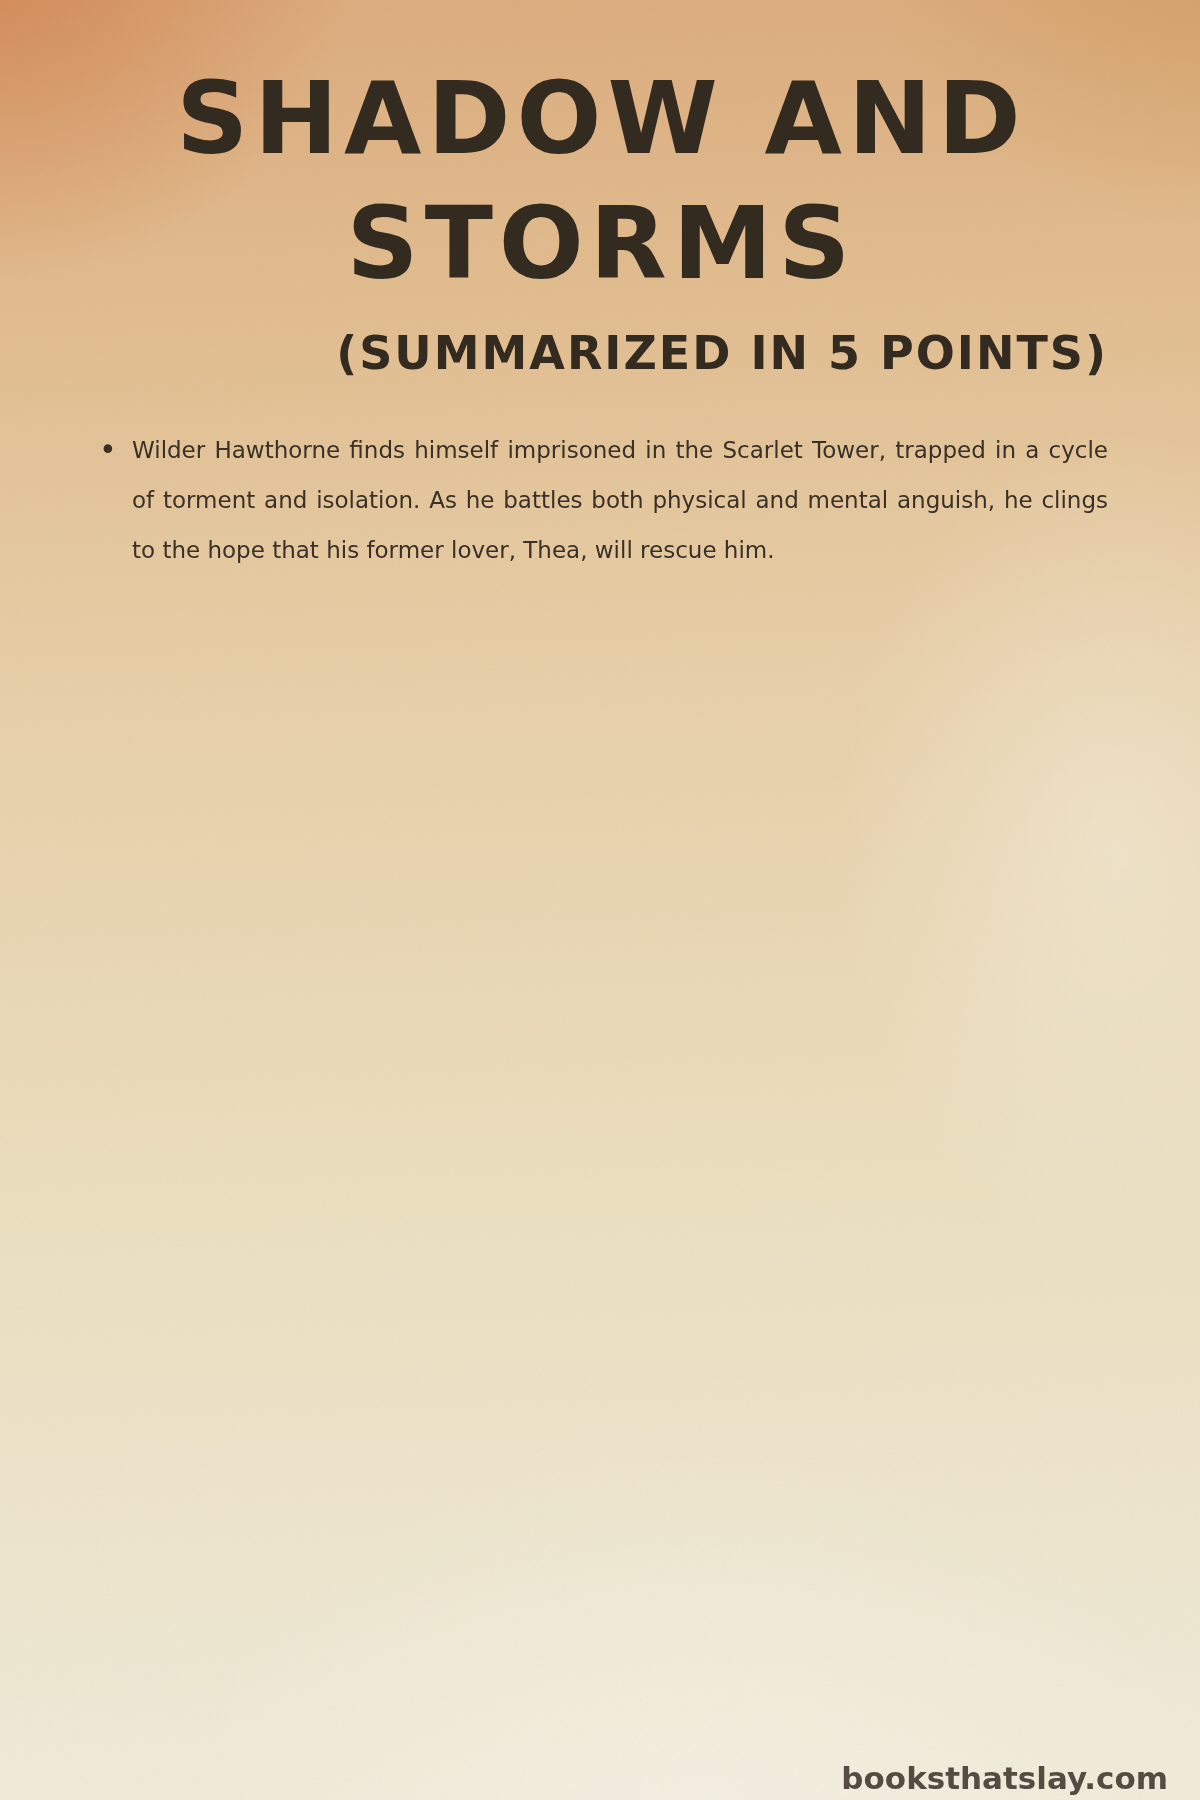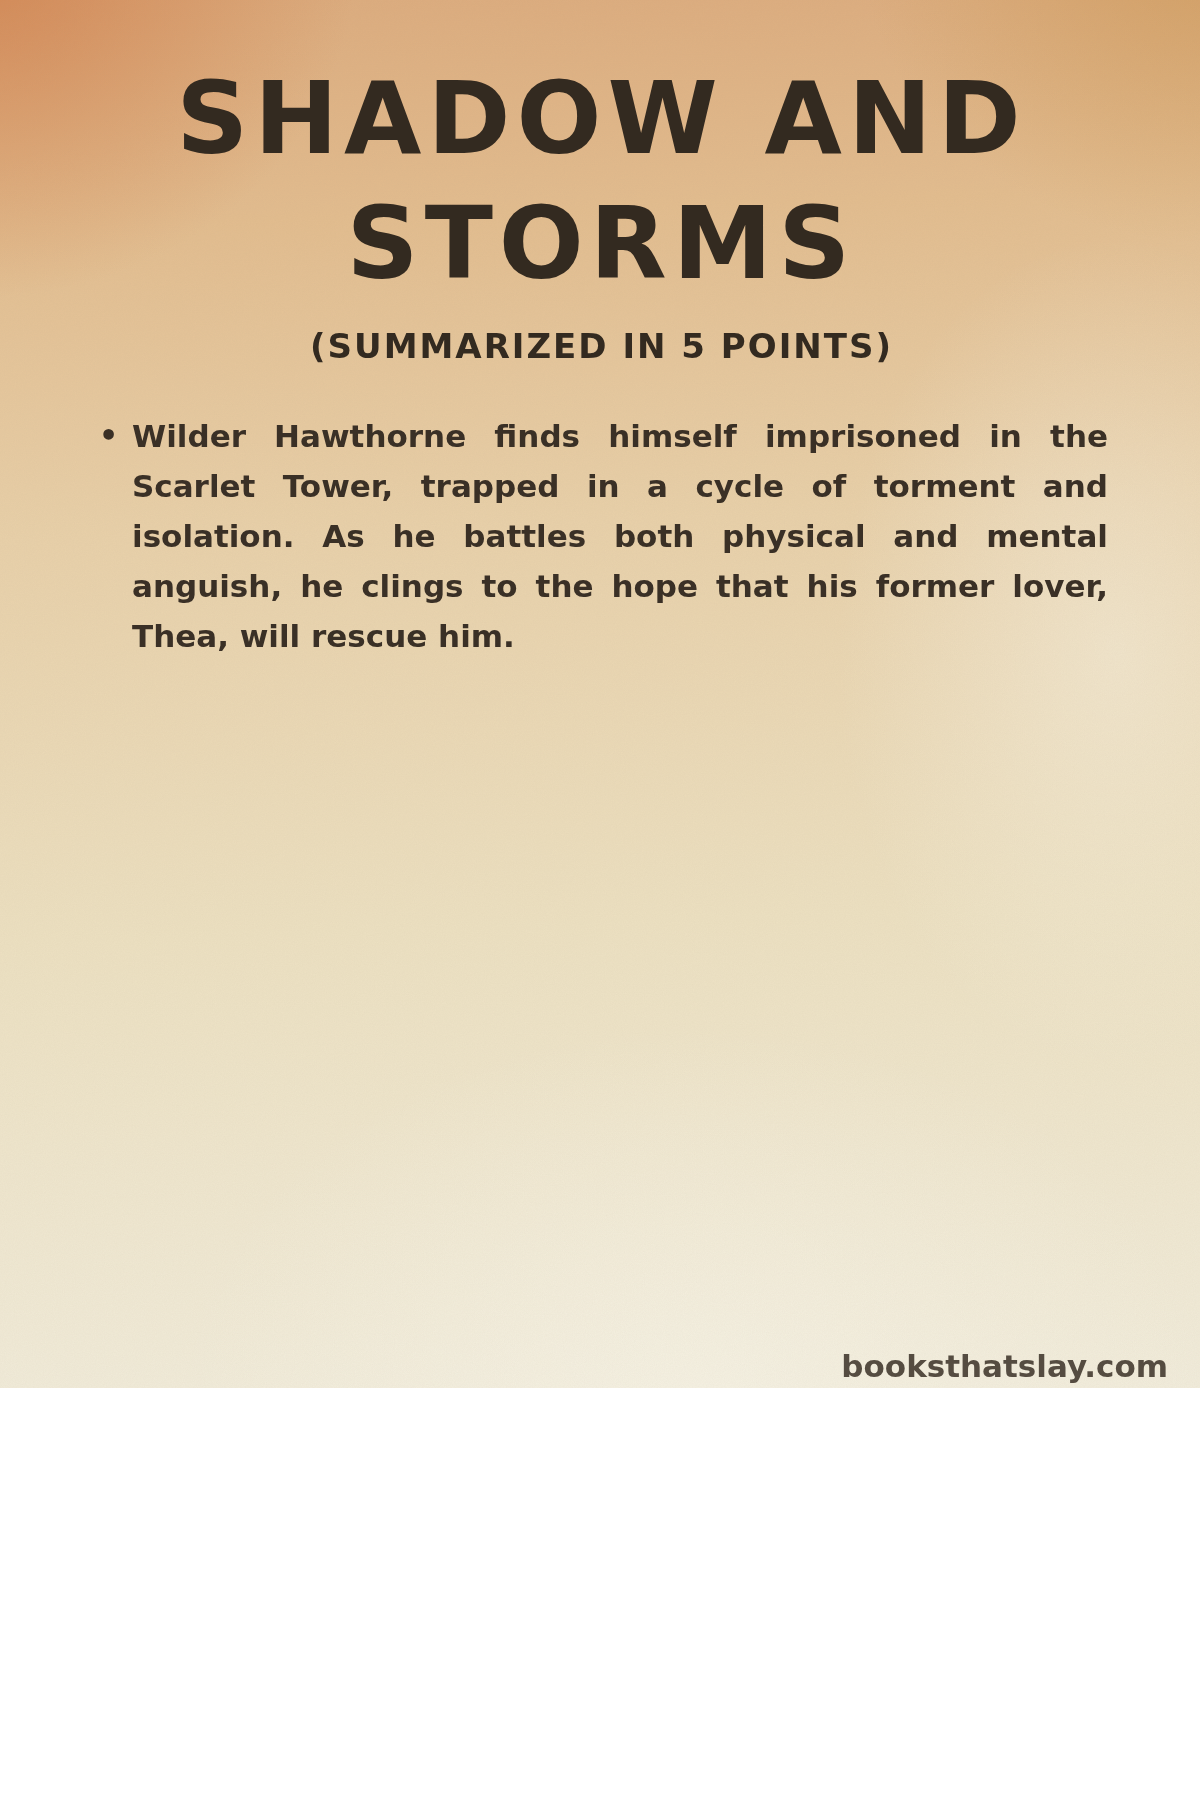--- a/index.html
+++ b/index.html
@@ -7,21 +7,21 @@
     --title: #332a20;
     --watermark: #554c41;
   }
   * { margin: 0; padding: 0; box-sizing: border-box; }
   html, body { width: 1200px; height: 1800px; overflow: hidden; }
   body { font-family: "DejaVu Sans", "Liberation Sans", sans-serif; }
 
   .page {
     position: relative;
     width: 1200px;
-    height: 1388px;
+    height: 1800px;
     overflow: hidden;
   }
 
   
   .bg {
     position: absolute;
     inset: 0;
     background:
       radial-gradient(560px 500px at -2% -3%, rgba(205, 112, 58, 0.62), rgba(205,112,58,0) 68%),
       radial-gradient(520px 430px at 102% -4%, rgba(196, 139, 62, 0.42), rgba(196,139,62,0) 70%),
@@ -53,40 +53,40 @@
     font-size: 100px;
     line-height: 1.25;
     font-weight: 800;
     letter-spacing: 6px;
     color: var(--title);
     text-transform: uppercase;
   }
 
   h2 {
     margin: 20px auto 11px auto;
-    text-align: center;
-    font-size: 34px;
+    text-align: right;
+    font-size: 46px;
     line-height: 1.2;
     font-weight: 800;
     letter-spacing: 2px;
     color: var(--title);
   }
 
   ul.summary {
     margin-top: 44px;
     list-style: none;
   }
 
   ul.summary li {
     position: relative;
     padding-left: 37px;
     text-align: justify;
-    font-size: 31px;
+    font-size: 23px;
     line-height: 50px;
-    font-weight: 700;
+    font-weight: 400;
     color: var(--text);
   }
 
   ul.summary li::before {
     content: "\2022";
     position: absolute;
     left: 4px;
     top: 0;
     font-size: 30px;
     line-height: 50px;

